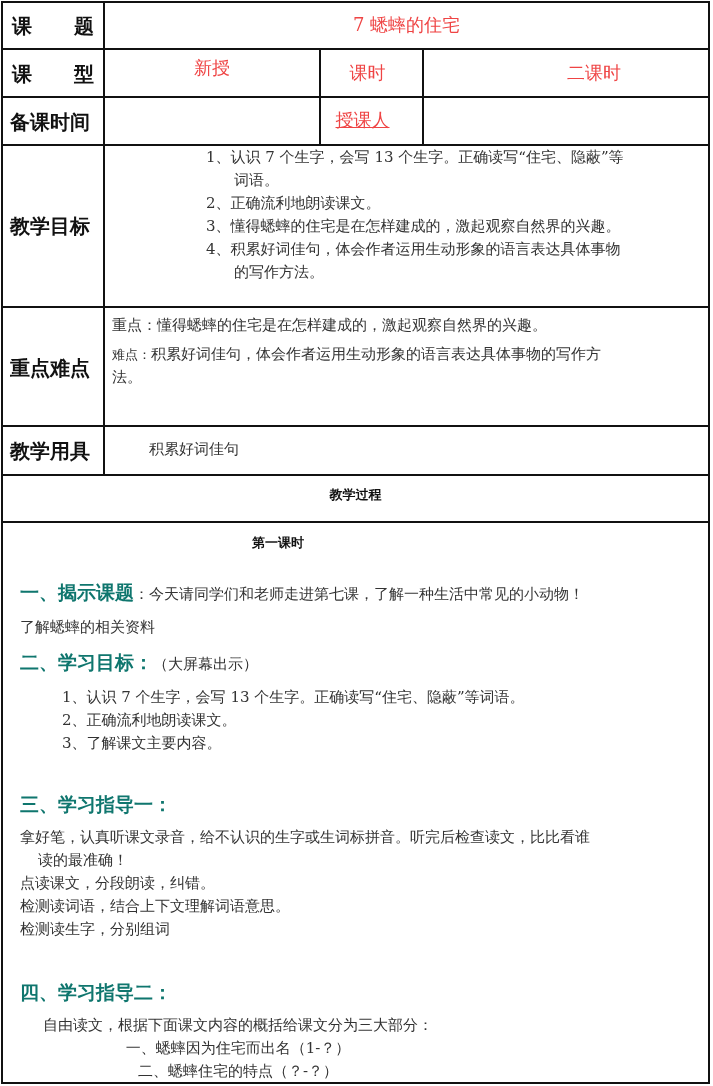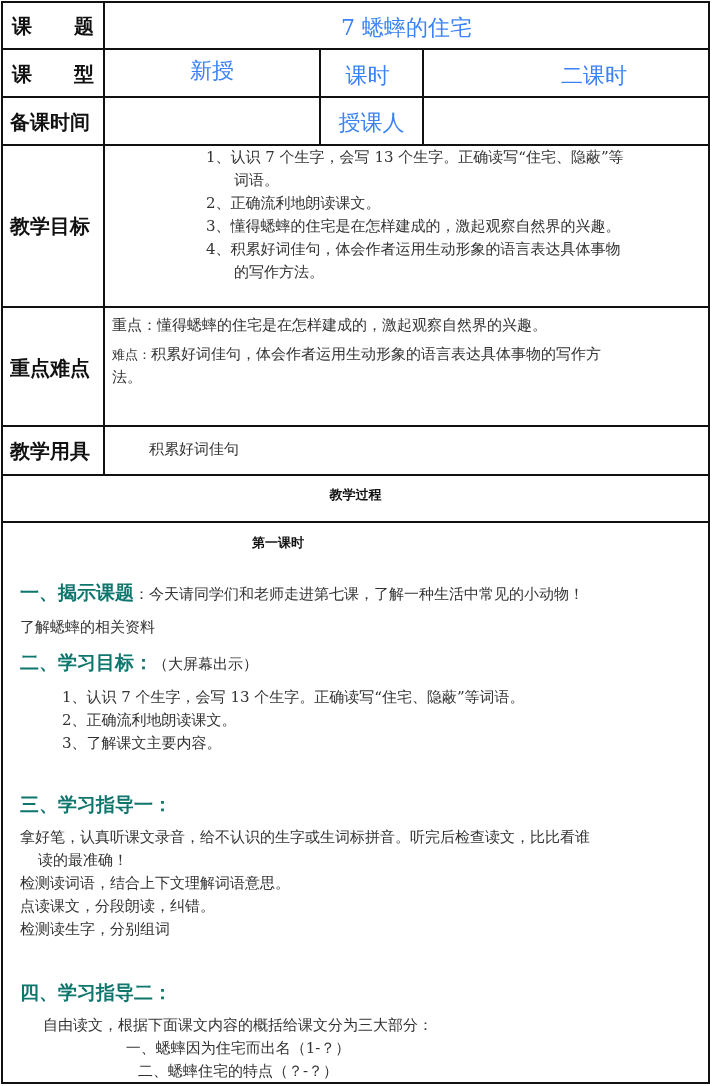--- a/index.html
+++ b/index.html
@@ -7,21 +7,21 @@
     width: 713px; height: 1086px; position: relative; overflow: hidden;
     font-family: "DejaVu Serif", "Liberation Serif", serif;
     color: #222;
   }
   .page { position: absolute; left: 0; top: 0; width: 713px; height: 1086px; }
   .line-h, .line-v { position: absolute; background: #111; }
   .line-h { height: 2px; }
   .line-v { width: 2px; }
   .cell-text { position: absolute; white-space: nowrap; }
   .label { font-family: "DejaVu Sans", "Liberation Sans", sans-serif; font-weight: bold; font-size: 20px; color: #111; }
-  .val { font-size: 22px; color: #3b82f6; }
+  .val { font-size: 18px; color: #ef4444; }
   .small { font-size: 15px; color: #333; line-height: 23px; }
   .heading { font-family: "DejaVu Sans", "Liberation Sans", sans-serif; font-weight: bold; font-size: 13px; color: #111; }
   .sec-title { font-family: "DejaVu Sans", "Liberation Sans", sans-serif; font-weight: bold; font-size: 19px; color: #0f766e; }
   .spread { display: flex; justify-content: space-between; width: 82px; }
   .centered { text-align: center; }
   .tiny { font-size: 13px; }
 </style>
 </head>
 <body>
 
@@ -53,21 +53,21 @@
   <div class="cell-text label spread" style="left:12px; top:61px;">
     <span>课</span>
     <span>型</span>
   </div>
   <div class="cell-text val centered" style="left:105px; width:214px; top:56px;">新授</div>
   <div class="cell-text val centered" style="left:321px; width:93px; top:61px;">课时</div>
   <div class="cell-text val centered" style="left:424px; width:340px; top:61px;">二课时</div>
 
   <div class="cell-text label" style="left:10px; top:109px;">备课时间</div>
   <div class="cell-text val" style="left:110px; top:109px;"></div>
-  <div class="cell-text val centered" style="left:321px; width:101px; top:108px;">授课人</div>
+  <div class="cell-text val centered" style="left:312px; width:101px; top:108px;text-decoration:underline;">授课人</div>
   <div class="cell-text val" style="left:430px; top:109px;"></div>
 
   <div class="cell-text label" style="left:10px; top:213px;">教学目标</div>
   <div class="cell-text small" style="left:206px; top:146px;">
     <div>
       <div>1、认识 7 个生字，会写 13 个生字。正确读写“住宅、隐蔽”等</div>
       <div style="padding-left:28px;">词语。</div>
     </div>
     <div>
       <div>2、正确流利地朗读课文。</div>
@@ -108,22 +108,22 @@
   <div class="cell-text small" style="left:62px; top:686px;">
     <div>1、认识 7 个生字，会写 13 个生字。正确读写“住宅、隐蔽”等词语。</div>
     <div>2、正确流利地朗读课文。</div>
     <div>3、了解课文主要内容。</div>
   </div>
 
   <div class="cell-text sec-title" style="left:20px; top:792px;">三、学习指导一：</div>
   <div class="cell-text small" style="left:20px; top:826px;">
     <div>拿好笔，认真听课文录音，给不认识的生字或生词标拼音。听完后检查读文，比比看谁</div>
     <div style="padding-left:18px;">读的最准确！</div>
+    <div>点读课文，分段朗读，纠错。</div>
     <div>检测读词语，结合上下文理解词语意思。</div>
-    <div>点读课文，分段朗读，纠错。</div>
     <div>检测读生字，分别组词</div>
   </div>
 
   <div class="cell-text sec-title" style="left:20px; top:980px;">四、学习指导二：</div>
   <div class="cell-text small" style="left:43px; top:1014px;text-align:center;">
     <div>自由读文，根据下面课文内容的概括给课文分为三大部分：</div>
     <div>一、蟋蟀因为住宅而出名（1-？）</div>
     <div>二、蟋蟀住宅的特点（？-？）</div>
   </div>
 

